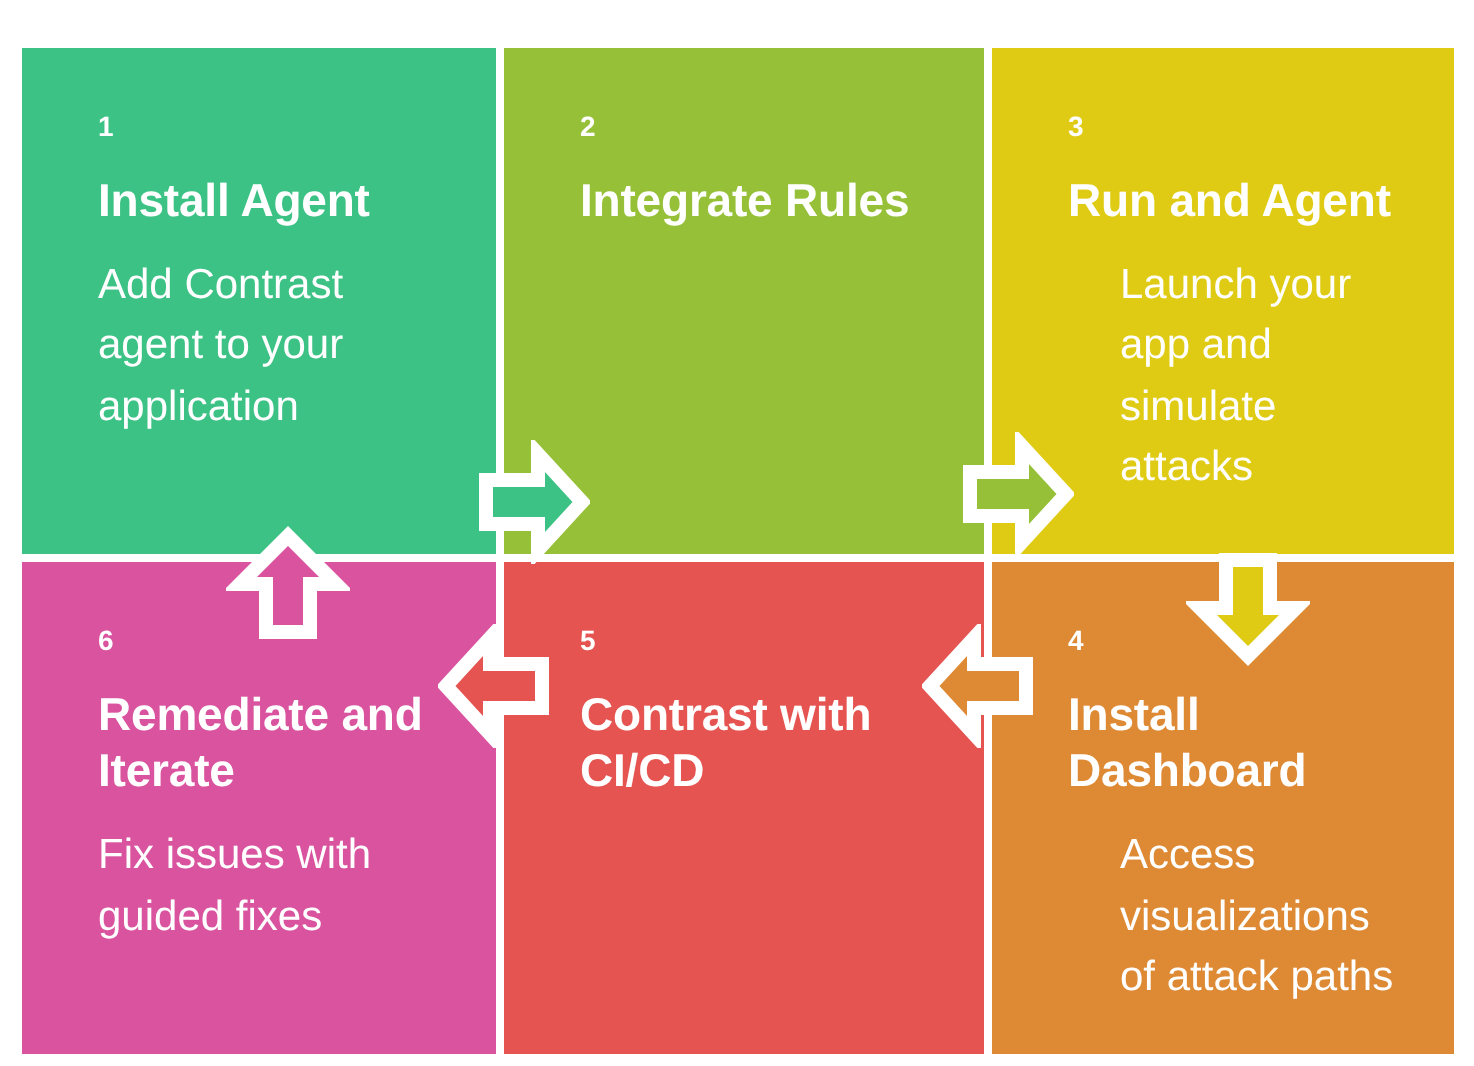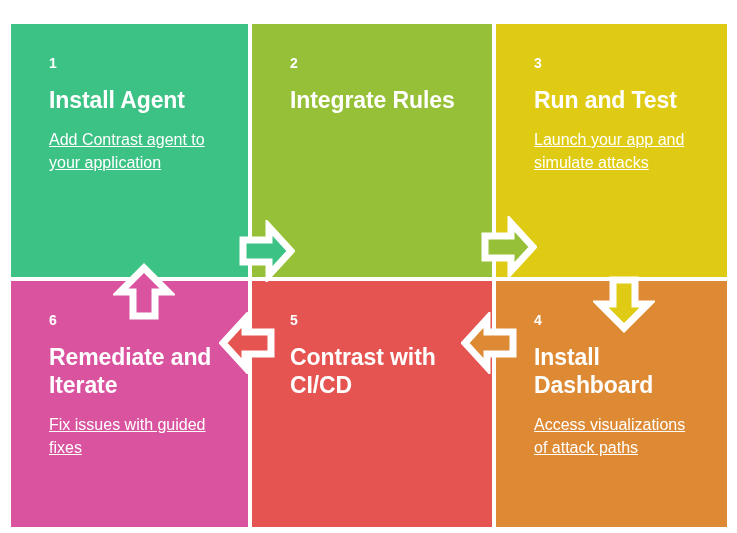--- a/index.html
+++ b/index.html
@@ -50,30 +50,29 @@
 
   .cell-title {
     font-size: 23px;
     font-weight: bold;
     line-height: 1.22;
     margin: 0 0 14px 0;
     letter-spacing: -0.1px;
   }
 
   .cell-desc {
-    font-size: 16px;
+    font-size: 21px;
     font-weight: 400;
     line-height: 1.45;
     margin: 0;
     max-width: 176px;
-    text-decoration: underline;
   }
 
   .col-1 .cell-desc { max-width: 182px; }
-  .col-2 .cell-desc { max-width: 168px; }
+  .col-2 .cell-desc { max-width: 168px; margin-left: 26px; }
 
   
   .arrow {
     position: absolute;
     z-index: 5;
     pointer-events: none;
   }
   .arrow svg { display: block; }
 
   
@@ -95,21 +94,21 @@
     <div class="cell-desc">Add Contrast agent to your application</div>
   </div>
 
   <div class="cell col-1 row-0" style="background-color: rgb(150, 192, 55);">
     <div class="cell-num">2</div>
     <div class="cell-title">Integrate Rules</div>
   </div>
 
   <div class="cell col-2 row-0" style="background-color: rgb(224, 203, 20);">
     <div class="cell-num">3</div>
-    <div class="cell-title">Run and Test</div>
+    <div class="cell-title">Run and Agent</div>
     <div class="cell-desc">Launch your app and simulate attacks</div>
   </div>
 
   <div class="cell col-2 row-1" style="background-color: rgb(222, 137, 51);">
     <div class="cell-num">4</div>
     <div class="cell-title">Install Dashboard</div>
     <div class="cell-desc">Access visualizations of attack paths</div>
   </div>
 
   <div class="cell col-1 row-1" style="background-color: rgb(229, 84, 80);">

